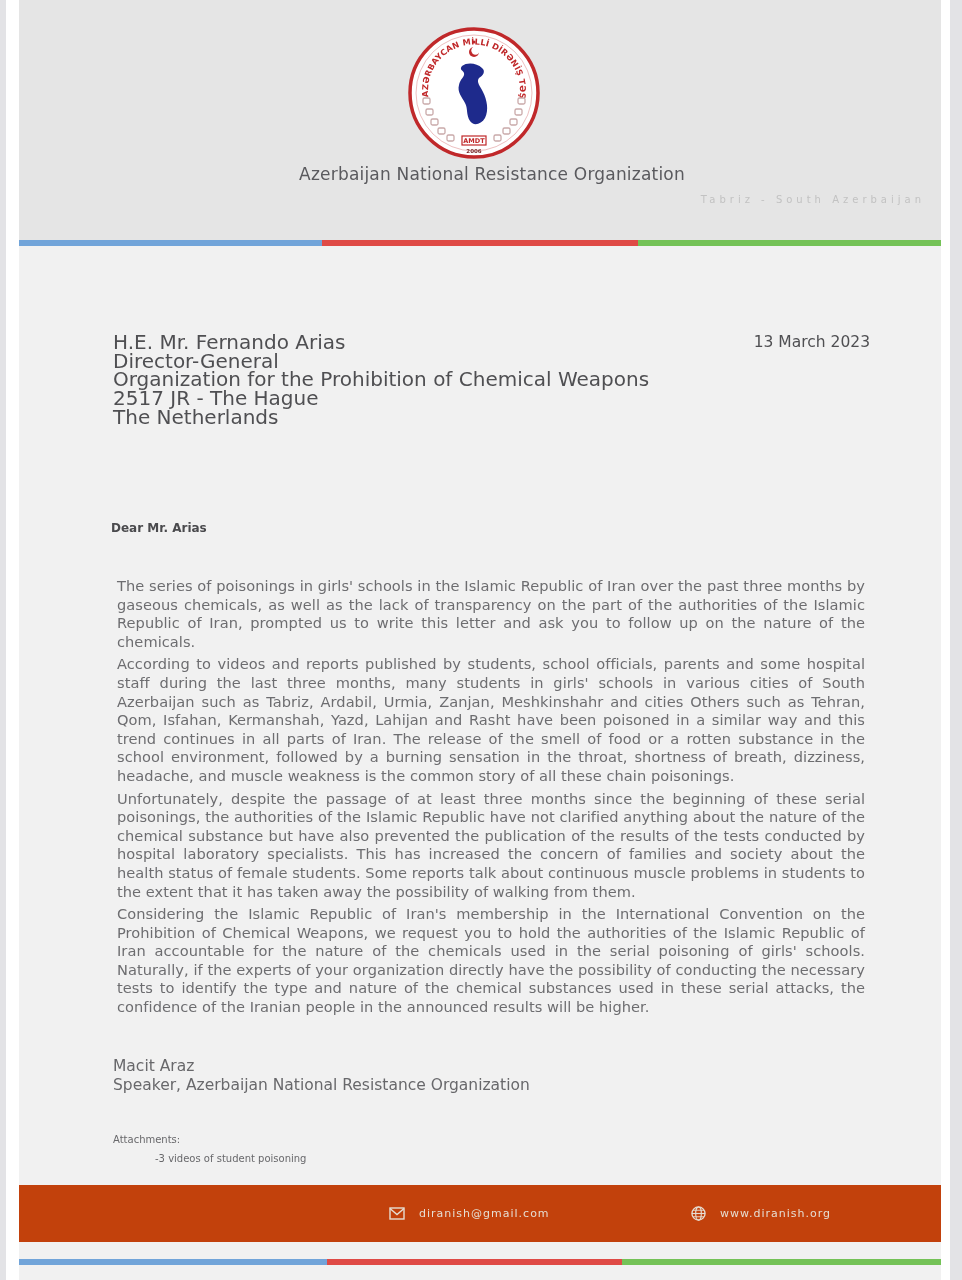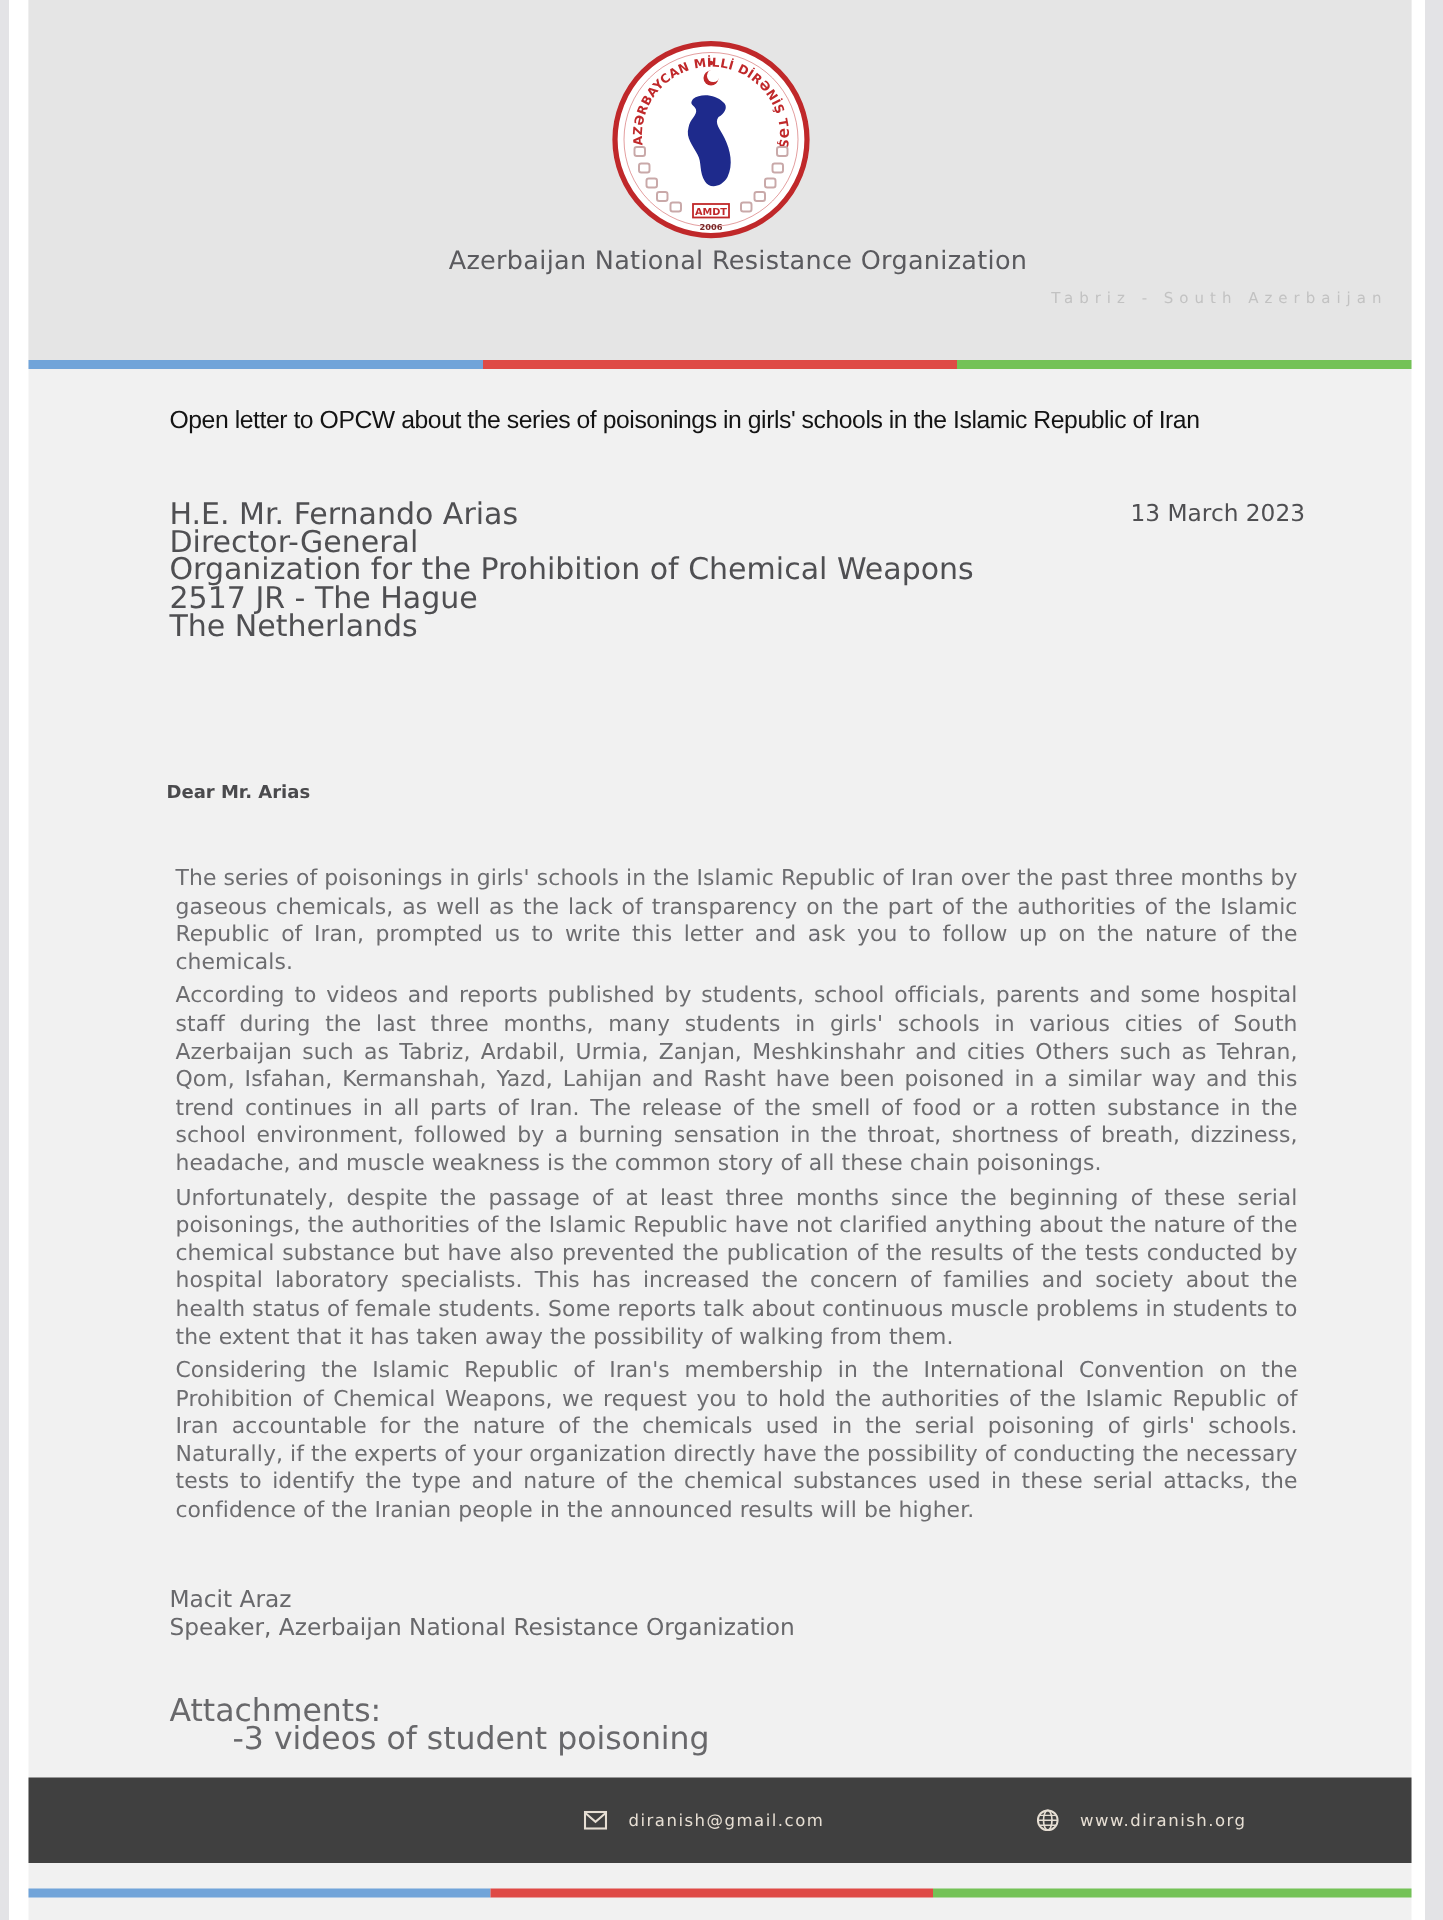--- a/index.html
+++ b/index.html
@@ -72,27 +72,27 @@
     text-align: justify; letter-spacing: 0.05px;
   }
   .body-text p { margin: 4px; }
   .closing {
     position: absolute; left: 94px; top: 1057px;
     font-size: 15.5px; color: #68686b; line-height: 18.7px;
   }
   .closing div { white-space: nowrap; }
   .attachments {
     position: absolute; left: 94px; top: 1131px;
-    font-size: 21px; color: #68686b; line-height: 18.7px;
+    font-size: 10px; color: #68686b; line-height: 18.7px;
   }
   .attachments .item { padding-left: 42px; white-space: nowrap; }
 
   .footer {
     position: absolute; left: 0; top: 1185px; width: 922px; height: 57px;
-    background: #404040;
+    background: #c2410c;
   }
   .footer-item {
     position: absolute; top: 0; height: 57px; display: flex; align-items: center;
     color: #e6ded3; font-size: 11px; letter-spacing: 1px;
   }
   .footer-email { left: 370px; }
   .footer-web { left: 672px; }
   .footer-item svg { margin-right: 14px; }
 </style>
 </head>
@@ -138,21 +138,20 @@
     <div class="org-name">Azerbaijan National Resistance Organization</div>
     <div class="org-sub">Tabriz - South Azerbaijan</div>
   </div>
 
   <div class="tricolor tri-top">
     <div class="seg blue"></div>
     <div class="seg red"></div>
     <div class="seg green"></div>
   </div>
 
-  <div class="subject">Open letter to OPCW about the series of poisonings in girls' schools in the Islamic Republic of Iran</div>
 
   <div class="recipient">
     <div>H.E. Mr. Fernando Arias</div>
     <div>Director-General</div>
     <div>Organization for the Prohibition of Chemical Weapons</div>
     <div>2517 JR - The Hague</div>
     <div>The Netherlands</div>
   </div>
 
   <div class="date">13 March 2023</div>

